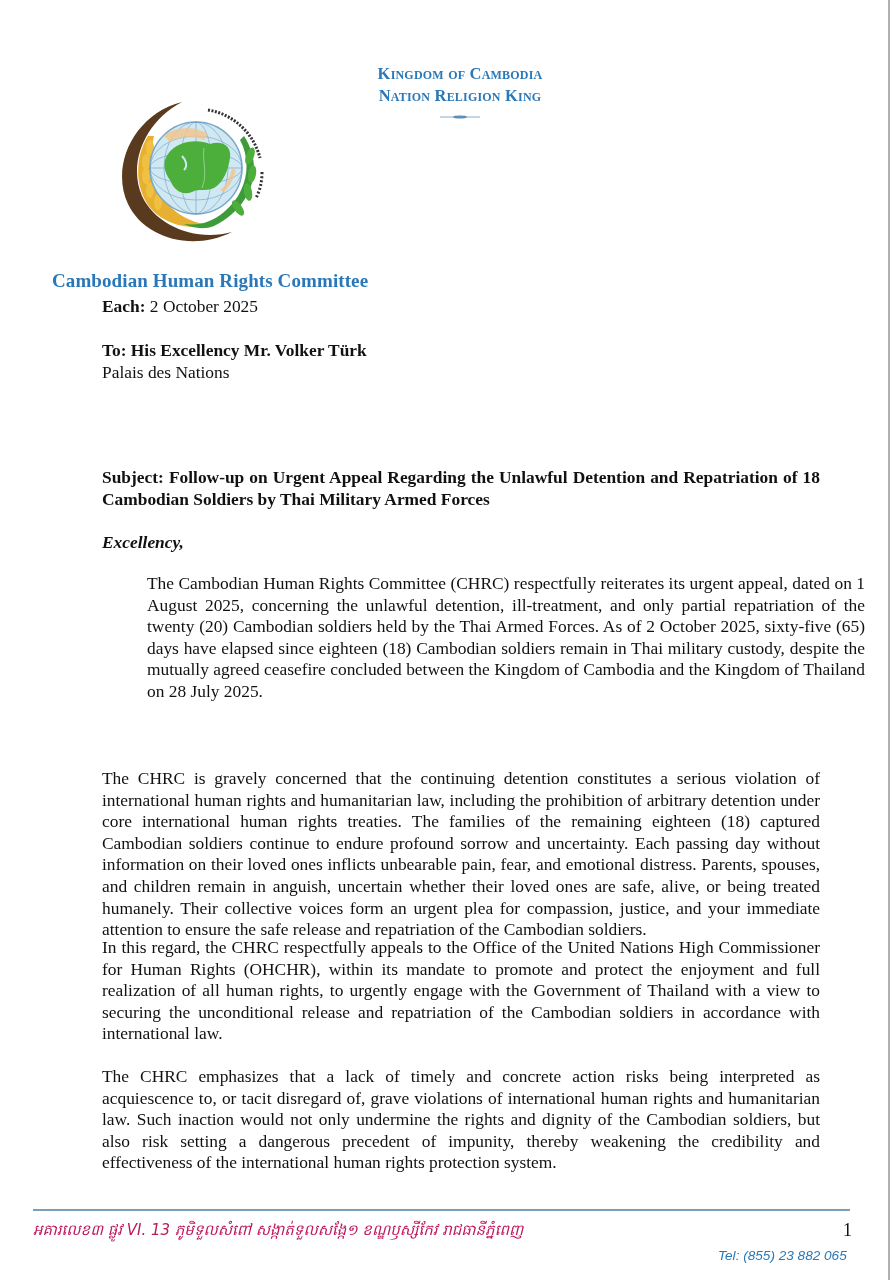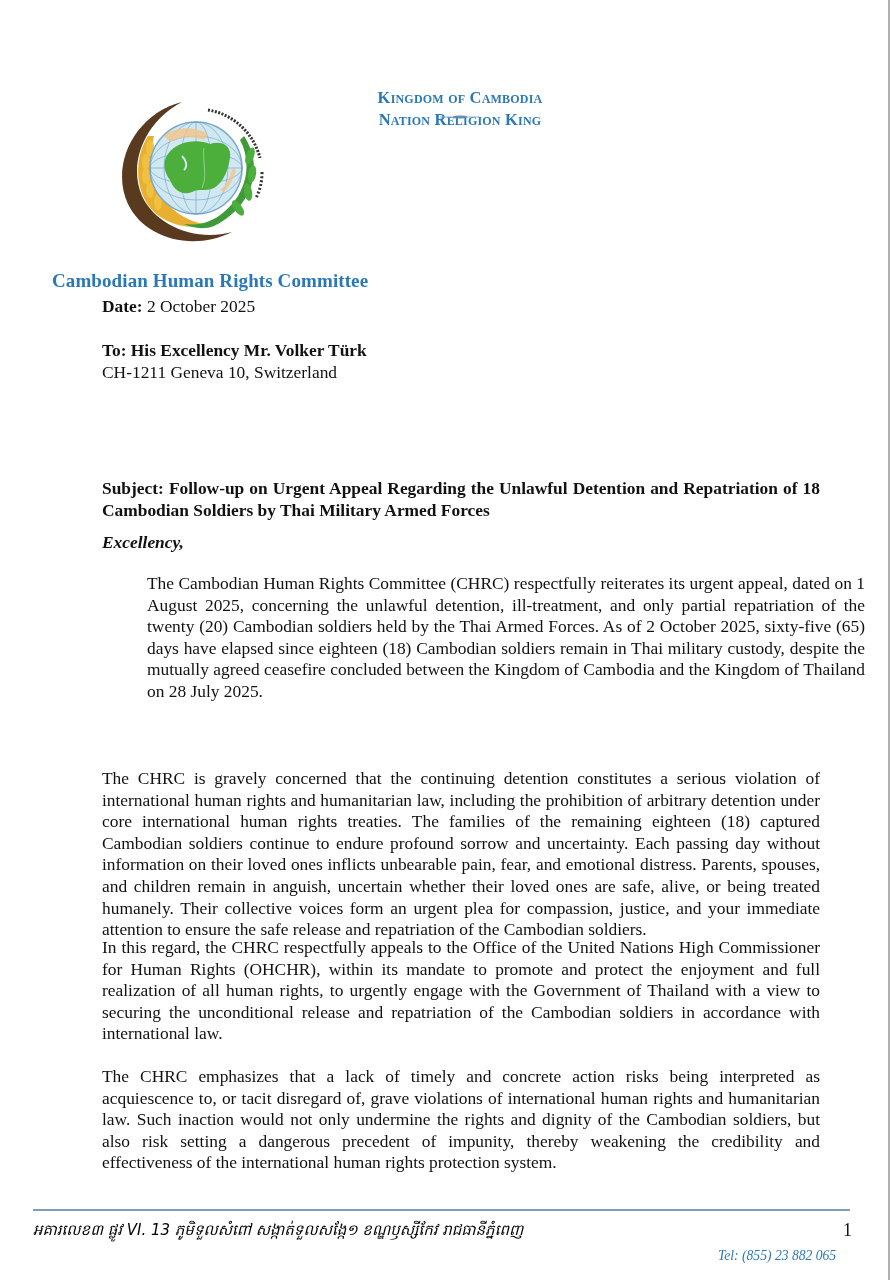--- a/index.html
+++ b/index.html
@@ -11,46 +11,46 @@
 
   
   .logo { position: absolute; left: 104px; top: 96px; width: 180px; height: 150px; }
   .org-name {
     position: absolute; left: 52px; top: 270px; font-size: 19px; font-weight: bold;
     color: #2a78b8; letter-spacing: 0.1px;
   }
 
   
   .kingdom { position: absolute; left: 340px; top: 63px; width: 240px; text-align: center;
-    color: #2a78b8; font-weight: bold; font-size: 16.5px; line-height: 22px; font-variant: small-caps; letter-spacing: 0.2px; margin-top: 24px; }
+    color: #2a78b8; font-weight: bold; font-size: 16.5px; line-height: 22px; font-variant: small-caps; letter-spacing: 0.2px; }
   .kingdom .line { display: block; }
   .ornament { position: absolute; left: 440px; top: 114px; width: 40px; height: 6px; }
 
   
   .doc { position: absolute; left: 102px; width: 718px; font-size: 17.4px; line-height: 21.6px; }
   .date { top: 296px; }
   .to { top: 340px; }
   .to .line { display: block; white-space: nowrap; }
-  .subject { top: 478px; font-weight: bold; }
+  .subject { top: 467px; font-weight: bold; }
   .salutation { top: 532px; font-weight: bold; font-style: italic; }
   .para { text-align: justify; text-align-last: left; }
   .p1 { top: 573px; margin-left: 45px; }
   .p2 { top: 732px; margin-top: 36px; }
   .p3 { top: 937px; }
   .p4 { top: 1066px; }
   b { font-weight: bold; }
 
   
   .footer-rule { position: absolute; left: 33px; top: 1209px; width: 817px; height: 2px; background: #7a9fbd; }
   .footer-kh { position: absolute; left: 33px; top: 1220px; font-family: "DejaVu Sans", sans-serif;
-    font-size: 15px; font-style: italic; color: #000000; white-space: nowrap; }
+    font-size: 15px; font-style: italic; color: #be185d; white-space: nowrap; }
   .page-num { position: absolute; left: 843px; top: 1220px; font-size: 18px; color: #111; }
   .footer-en { position: absolute; left: 33px; top: 1304px; font-family: "Liberation Sans", sans-serif;
     font-size: 13.6px; font-style: italic; color: #2a78b8; white-space: nowrap; }
-  .footer-tel { position: absolute; left: 718px; top: 1248px; font-family: Liberation Serif, serif;
+  .footer-tel { position: absolute; left: 718px; top: 1248px; font-family: Liberation Sans, sans-serif;
     font-size: 13.6px; font-style: italic; color: #2a78b8; white-space: nowrap; }
 </style>
 </head>
 <body>
 
 <div class="right-edge"></div>
 
 <svg class="logo" viewBox="0 0 180 150">
 
   <path d="M78 6 C30 18 6 70 24 108 C40 142 88 156 128 136 C92 146 52 130 38 100 C24 68 40 26 78 6 Z" fill="#5a3a1e"></path>
@@ -97,26 +97,26 @@
 <div class="kingdom">
   <span class="line">Kingdom of Cambodia</span>
   <span class="line">Nation Religion King</span>
 </div>
 <svg class="ornament" viewBox="0 0 40 6">
   <line x1="0" y1="3" x2="40" y2="3" stroke="#8aaec8" stroke-width="1"></line>
   <ellipse cx="20" cy="3" rx="7" ry="1.6" fill="#5f8fb4"></ellipse>
 </svg>
 
 <div class="doc date">
-  <b>Date:</b><span> 2 October 2025</span>
+  <b>Each:</b><span> 2 October 2025</span>
 </div>
 
 <div class="doc to">
   <b class="line">To: His Excellency Mr. Volker Türk</b>
-  <span class="line">CH-1211 Geneva 10, Switzerland</span>
+  <span class="line">Palais des Nations</span>
 </div>
 
 <div class="doc subject para">Subject: Follow-up on Urgent Appeal Regarding the Unlawful Detention and Repatriation of 18 Cambodian Soldiers by Thai Military Armed Forces</div>
 
 <div class="doc salutation">Excellency,</div>
 
 <div class="doc para p1">The Cambodian Human Rights Committee (CHRC) respectfully reiterates its urgent appeal, dated on 1 August 2025, concerning the unlawful detention, ill-treatment, and only partial repatriation of the twenty (20) Cambodian soldiers held by the Thai Armed Forces. As of 2 October 2025, sixty-five (65) days have elapsed since eighteen (18) Cambodian soldiers remain in Thai military custody, despite the mutually agreed ceasefire concluded between the Kingdom of Cambodia and the Kingdom of Thailand on 28 July 2025.</div>
 <div class="doc para p2">The CHRC is gravely concerned that the continuing detention constitutes a serious violation of international human rights and humanitarian law, including the prohibition of arbitrary detention under core international human rights treaties. The families of the remaining eighteen (18) captured Cambodian soldiers continue to endure profound sorrow and uncertainty. Each passing day without information on their loved ones inflicts unbearable pain, fear, and emotional distress. Parents, spouses, and children remain in anguish, uncertain whether their loved ones are safe, alive, or being treated humanely. Their collective voices form an urgent plea for compassion, justice, and your immediate attention to ensure the safe release and repatriation of the Cambodian soldiers.</div>
 <div class="doc para p3">In this regard, the CHRC respectfully appeals to the Office of the United Nations High Commissioner for Human Rights (OHCHR), within its mandate to promote and protect the enjoyment and full realization of all human rights, to urgently engage with the Government of Thailand with a view to securing the unconditional release and repatriation of the Cambodian soldiers in accordance with international law.</div>
 <div class="doc para p4">The CHRC emphasizes that a lack of timely and concrete action risks being interpreted as acquiescence to, or tacit disregard of, grave violations of international human rights and humanitarian law. Such inaction would not only undermine the rights and dignity of the Cambodian soldiers, but also risk setting a dangerous precedent of impunity, thereby weakening the credibility and effectiveness of the international human rights protection system.</div>

